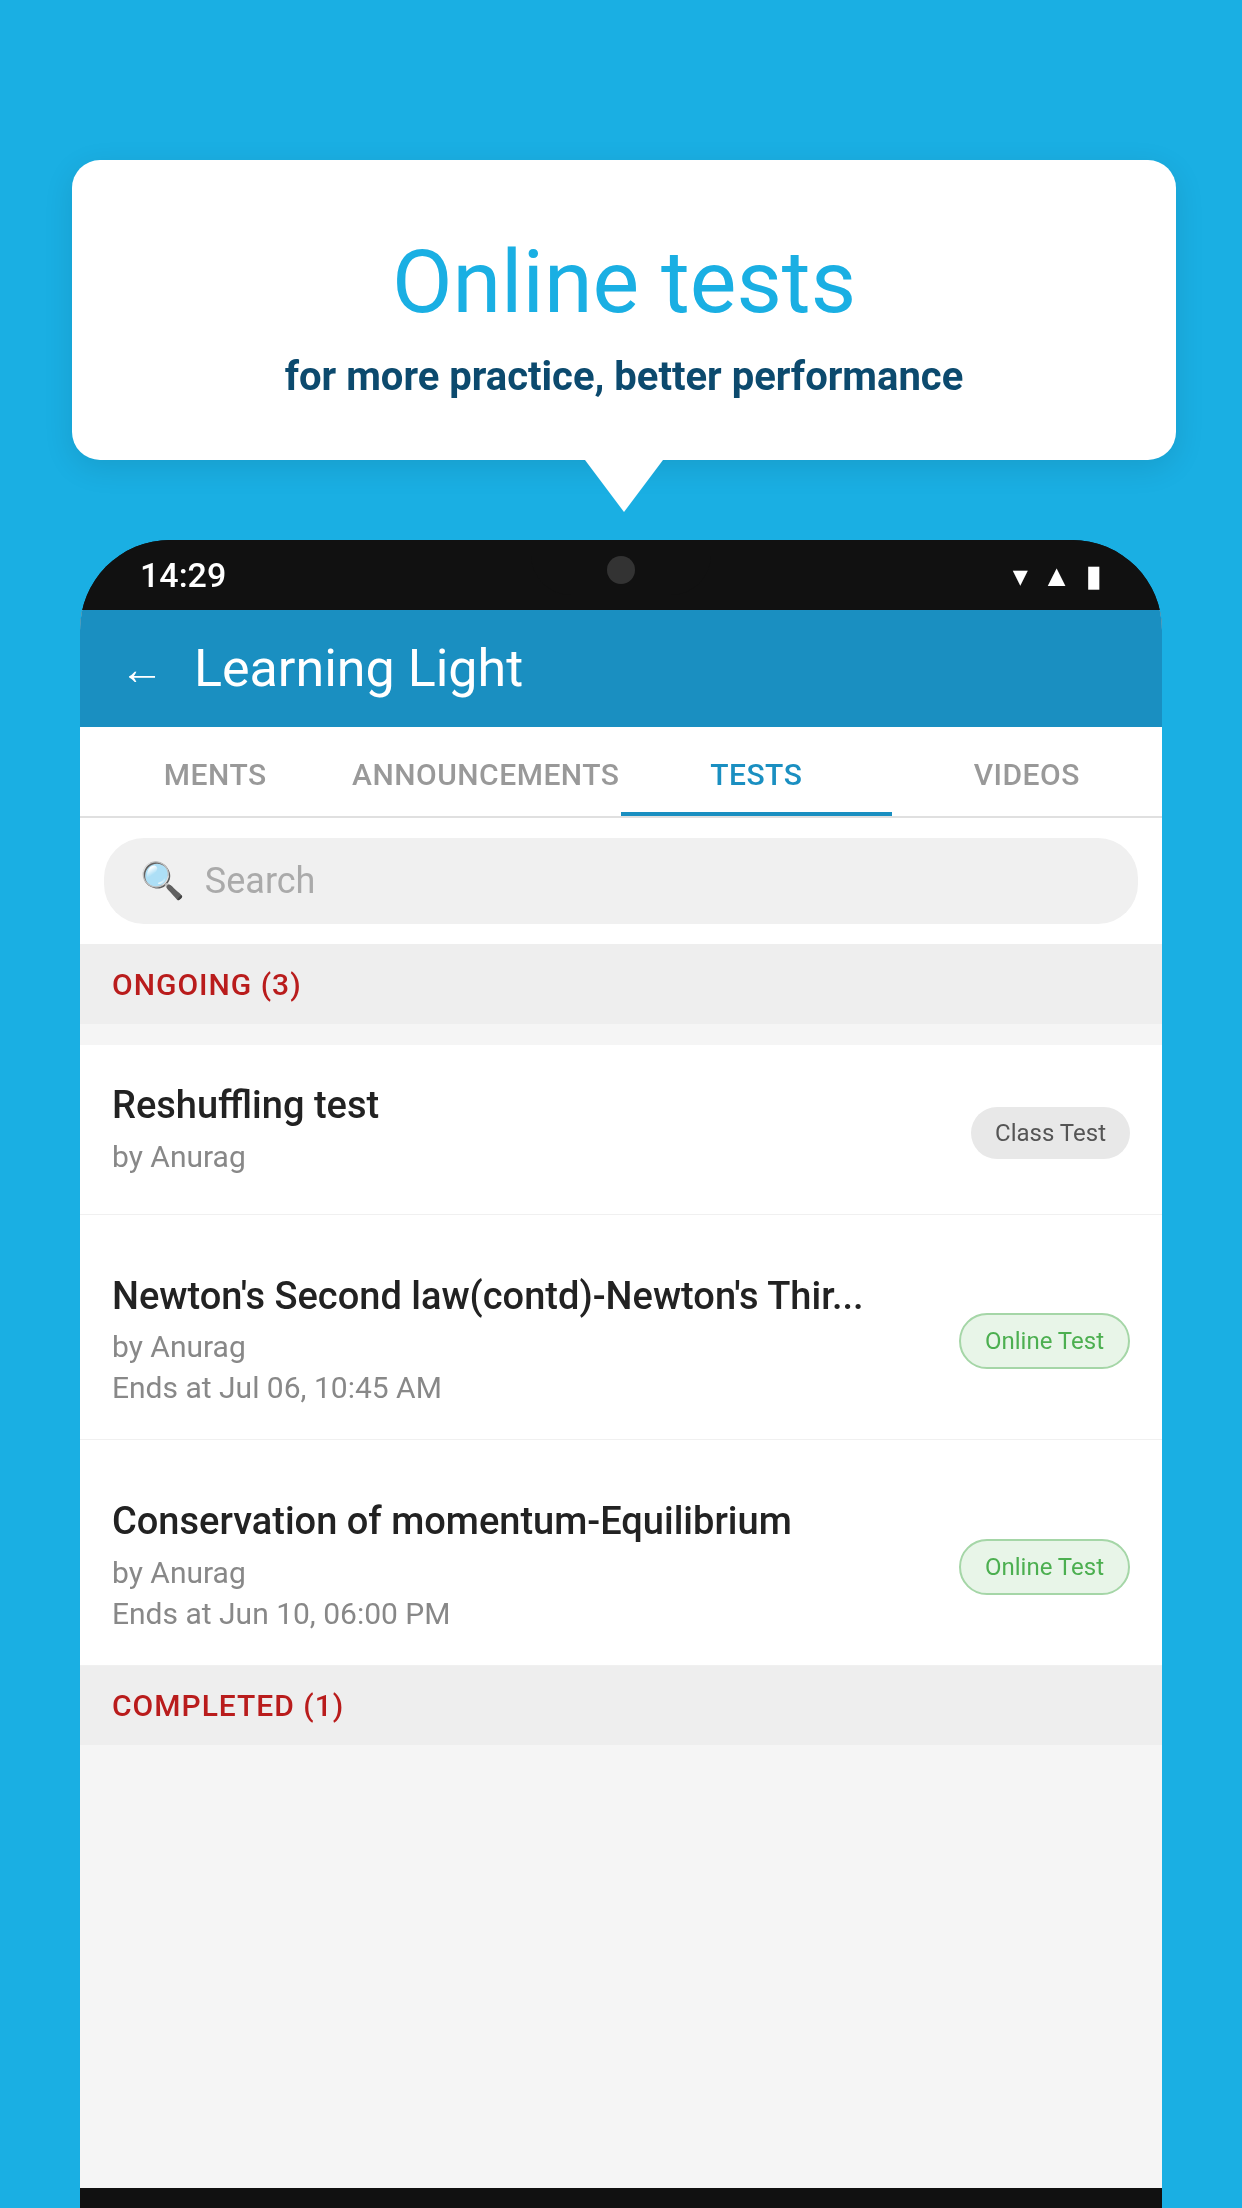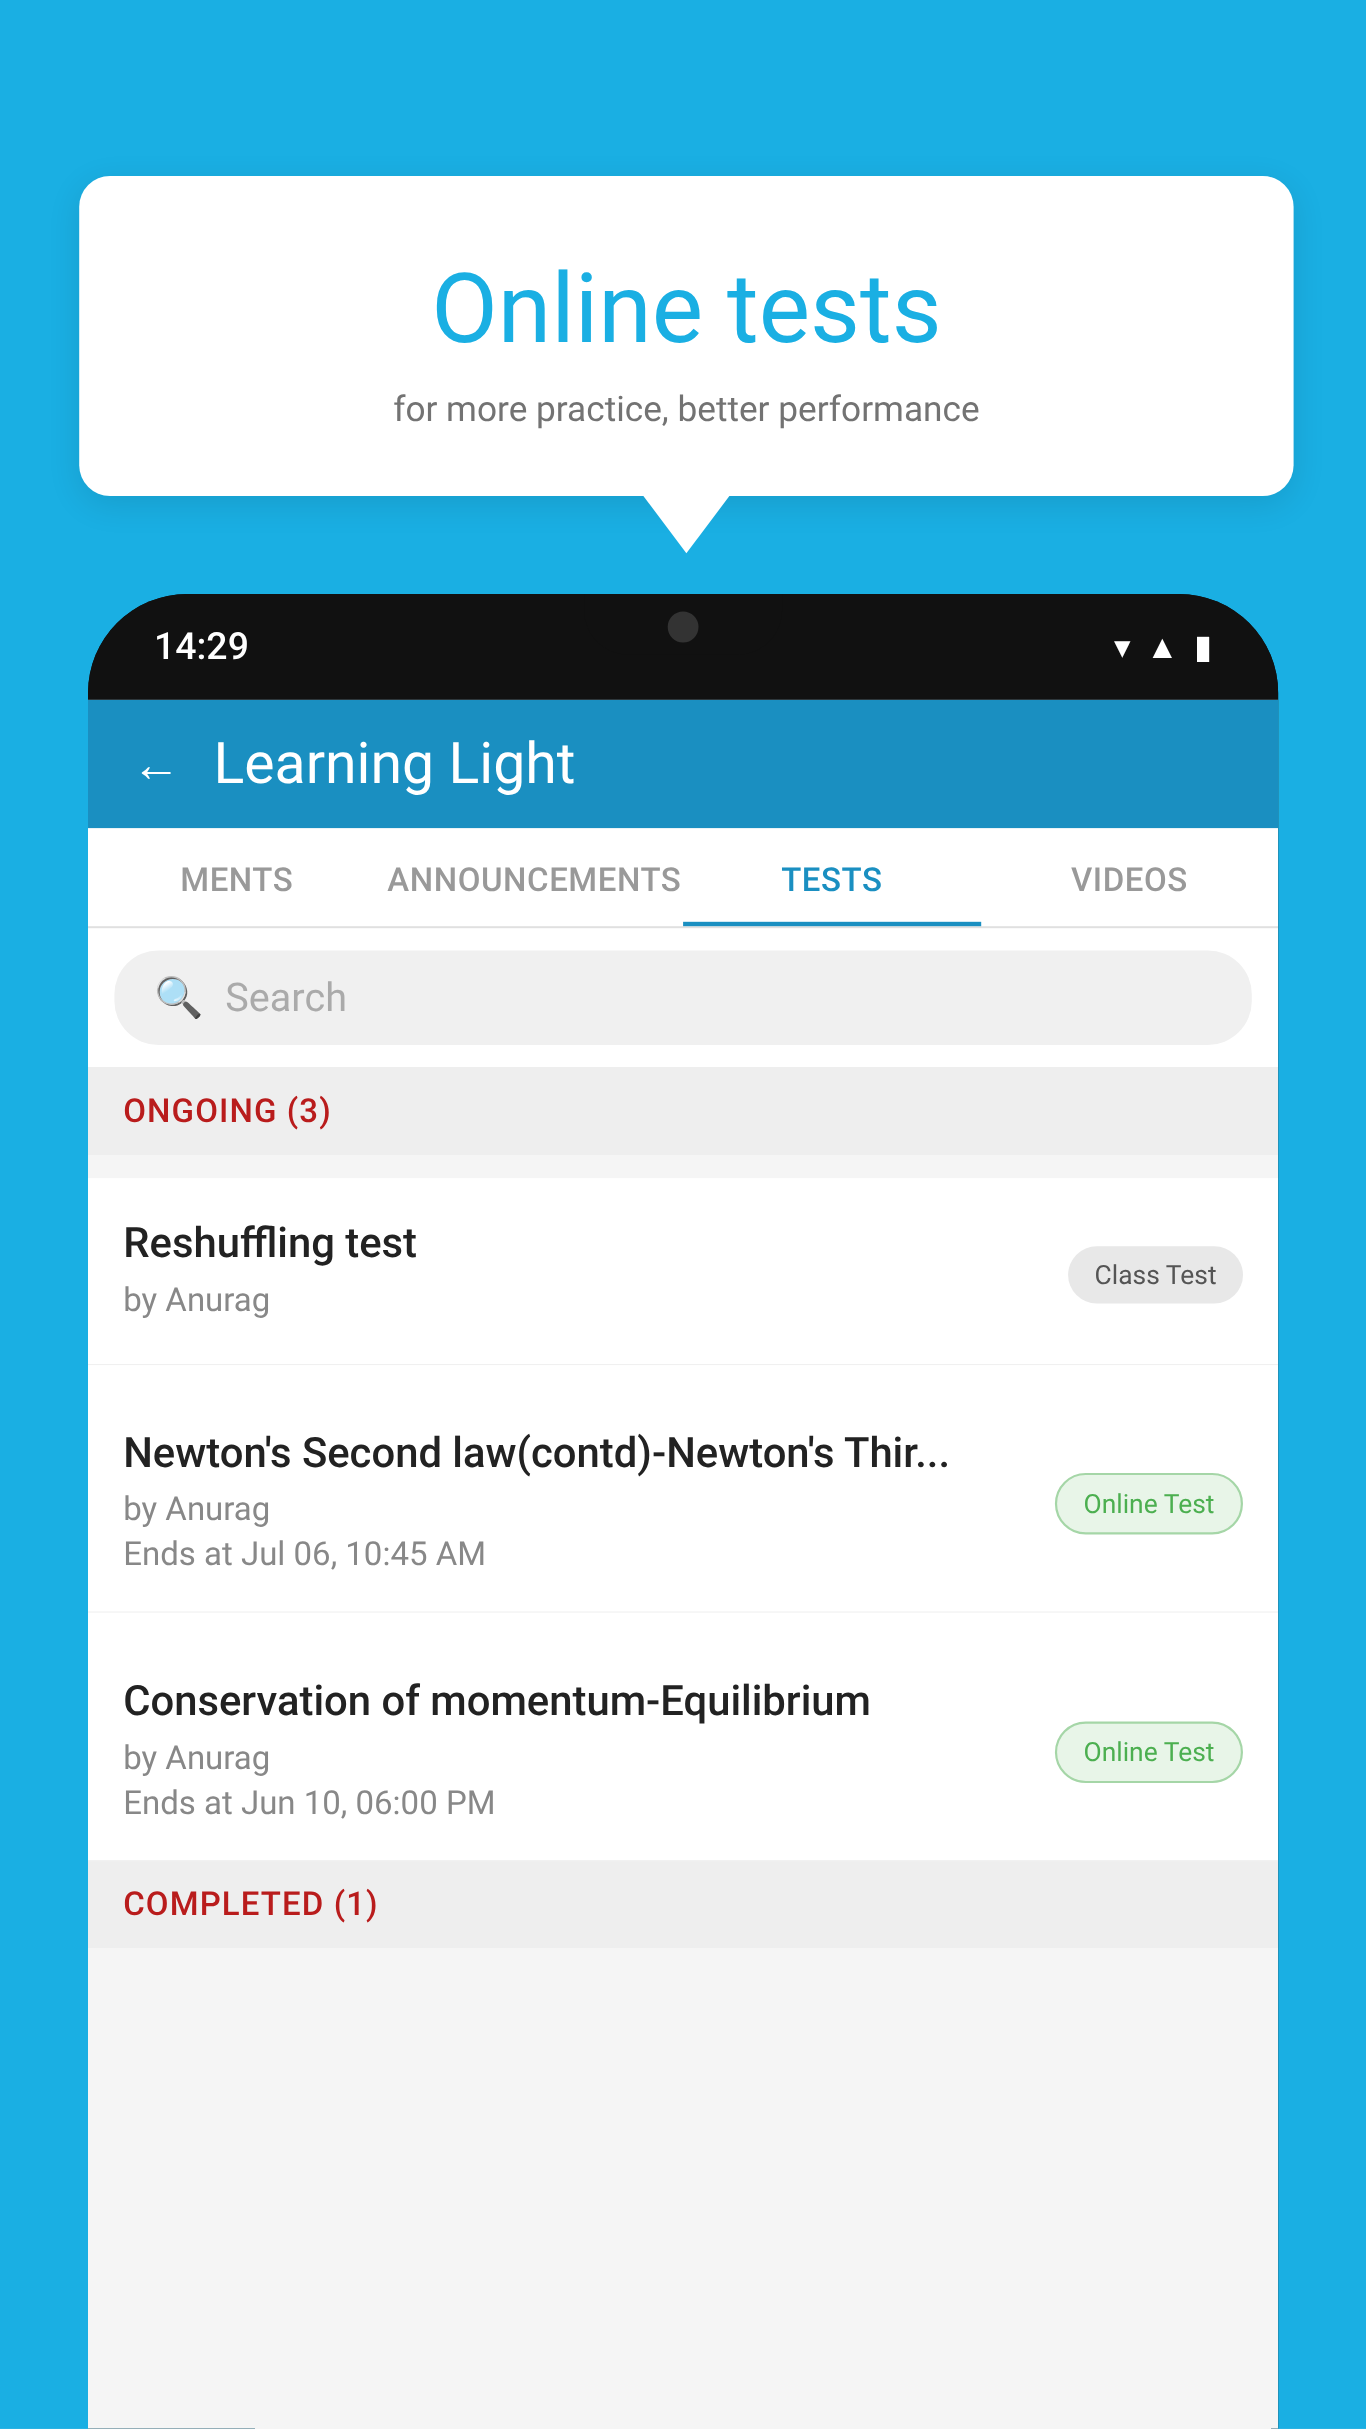--- a/index.html
+++ b/index.html
@@ -40,42 +40,42 @@
     }
 
     .speech-bubble-title {
       font-size: 88px;
       font-weight: 400;
       color: #1AAFE3;
       margin-bottom: 20px;
     }
 
     .speech-bubble-subtitle {
-      font-size: 32px;
-      color: #737373;
-      font-weight: 400;
+      font-size: 40px;
+      color: #0c4a6e;
+      font-weight: 700;
     }
 
     
     .phone-frame {
       position: absolute;
       top: 540px;
       left: 80px;
       right: 80px;
       bottom: 0;
       background: #111;
       border-radius: 90px 90px 0 0;
       padding: 0;
       overflow: hidden;
     }
 
     
     .phone-top {
       background: #111;
-      height: 96px;
+      height: 70px;
       display: flex;
       align-items: center;
       justify-content: space-between;
       padding: 0 60px;
       position: relative;
     }
 
     .phone-notch {
       position: absolute;
       top: 0;

